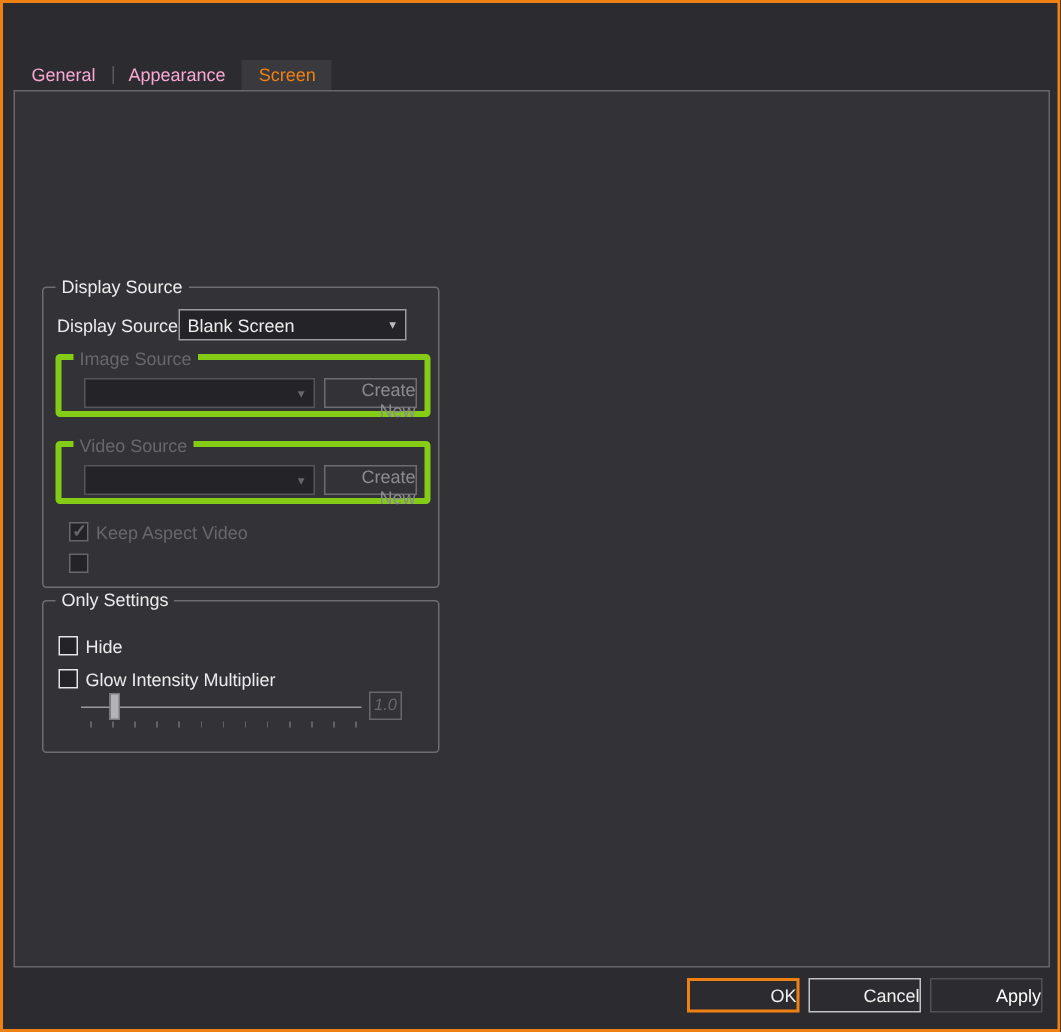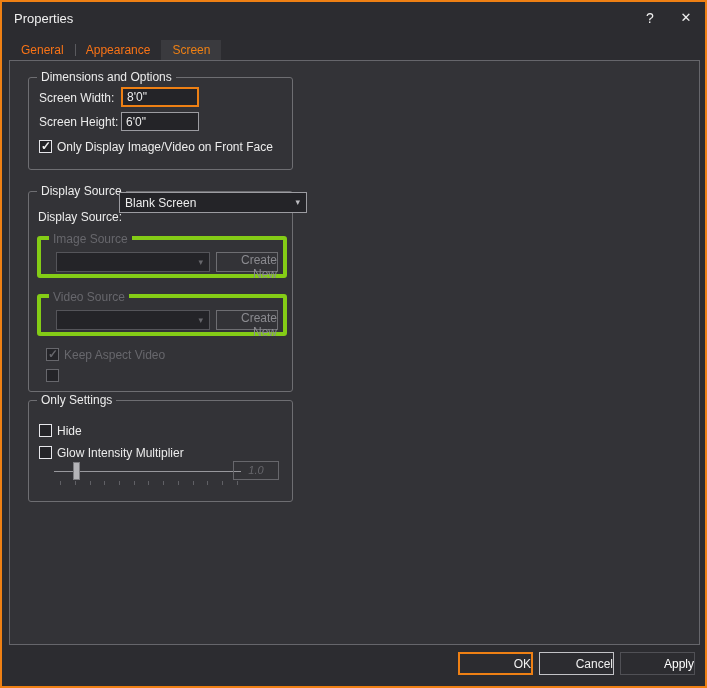--- a/index.html
+++ b/index.html
@@ -12,21 +12,21 @@
   
   .titlebar { position:absolute; top:0; left:0; right:0; height:34px; }
   .title { position:absolute; left:12px; top:9px; font-size:13px; color:#f0f0f0; }
   .tb-btn { position:absolute; top:5px; width:22px; height:22px; text-align:center;
             line-height:22px; color:#f0f0f0; font-size:14px; cursor:pointer; }
   .help-btn { right:44px; }
   .close-btn { right:8px; font-size:13px; }
 
   
   .tabs { position:absolute; top:38px; left:8px; height:20px; display:flex; }
-  .tab { padding:0 11px; line-height:20px; font-size:12px; color:#f97316;
+  .tab { padding:0 11px; line-height:20px; font-size:12px; color:#f9a8d4;
          cursor:pointer; position:relative; white-space:nowrap; }
   .tab + .tab::before { content:""; position:absolute; left:0; top:4px; height:12px;
                         width:1px; background:#5a5a5e; }
   .tab.active { background:#3a3a3e; color:#ee8014; }
   .tab.active::before { display:none; }
 
   
   .page { position:absolute; left:7px; top:58px; width:691px; height:585px;
           background:#333337; border:1px solid #66666b; }
 
@@ -78,52 +78,35 @@
                   background:repeating-linear-gradient(to right,
                     #606065 0, #606065 1px, transparent 1px, transparent 14.75px); }
   .val-box { position:absolute; border:1px solid #67676c; color:#67676c;
              font-size:11px; text-align:center; background:transparent; }
 </style>
 </head>
 <body>
 
 <div class="dialog">
 
-  <div class="titlebar">
-    <div class="title">Properties</div>
-    <div class="tb-btn help-btn">?</div>
-    <div class="tb-btn close-btn">✕</div>
-  </div>
 
   <div class="tabs">
     <div class="tab">General</div>
     <div class="tab">Appearance</div>
     <div class="tab active">Screen</div>
   </div>
 
   <div class="page">
 
-    <div class="group" style="left:18px; top:16px; width:265px; height:93px;">
-      <span class="group-title">Dimensions and Options</span>
-
-      <span class="lbl" style="left:10px; top:13px;">Screen Width:</span>
-      <input class="txt focused" style="left: 92px; top: 9px; width: 78px; height: 20px;" value="8'0&quot;">
-
-      <span class="lbl" style="left:10px; top:37px;">Screen Height:</span>
-      <input class="txt" style="left: 92px; top: 34px; width: 78px; height: 19px;" value="6'0&quot;">
-
-      <span class="cb checked" style="left:10px; top:62px;"></span>
-      <span class="lbl" style="left:28px; top:62px;">Only Display Image/Video on Front Face</span>
-    </div>
 
     <div class="group" style="left:18px; top:130px; width:265px; height:201px;">
       <span class="group-title">Display Source</span>
 
       <span class="lbl" style="left:9px; top:18px;">Display Source:</span>
-      <div class="dd" style="left:90px; top:0; width:188px; height:21px;">
+      <div class="dd" style="left:90px; top:14px; width:152px; height:21px;">
         <span class="dd-text">Blank Screen</span>
         <span class="dd-arrow">▾</span>
       </div>
 
       <div class="subgroup" style="left:8px; top:44px; width:250px; height:42px;">
         <span class="group-title">Image Source</span>
         <div class="dd disabled" style="left:15px; top:12px; width:154px; height:20px;">
           <span class="dd-text"></span>
           <span class="dd-arrow">▾</span>
         </div>
@@ -150,21 +133,21 @@
 
       <span class="cb" style="left:10px; top:23px;"></span>
       <span class="lbl" style="left:28px; top:23px;">Hide</span>
 
       <span class="cb" style="left:10px; top:45px;"></span>
       <span class="lbl" style="left:28px; top:45px;">Glow Intensity Multiplier</span>
 
       <div class="slider-track" style="left:25px; top:70px; width:187px;"></div>
       <div class="slider-thumb" style="left:44px; top:61px;"></div>
       <div class="slider-ticks" style="left:31px; top:80px; width:178px;"></div>
-      <div class="val-box" style="left:204px; top:60px; width:46px; height:19px; line-height:17px;font-style:italic;">1.0</div>
+      <div class="val-box" style="left:217px; top:60px; width:22px; height:19px; line-height:17px;font-style:italic;">1.0</div>
     </div>
 
   </div>
 
   <button class="btn primary" style="left:456px; top:650px; width:75px; height:23px;">OK</button>
   <button class="btn" style="left:537px; top:650px; width:75px; height:23px;">Cancel</button>
   <button class="btn disabled" style="left:618px; top:650px; width:75px; height:23px;">Apply</button>
 
 </div>
 

